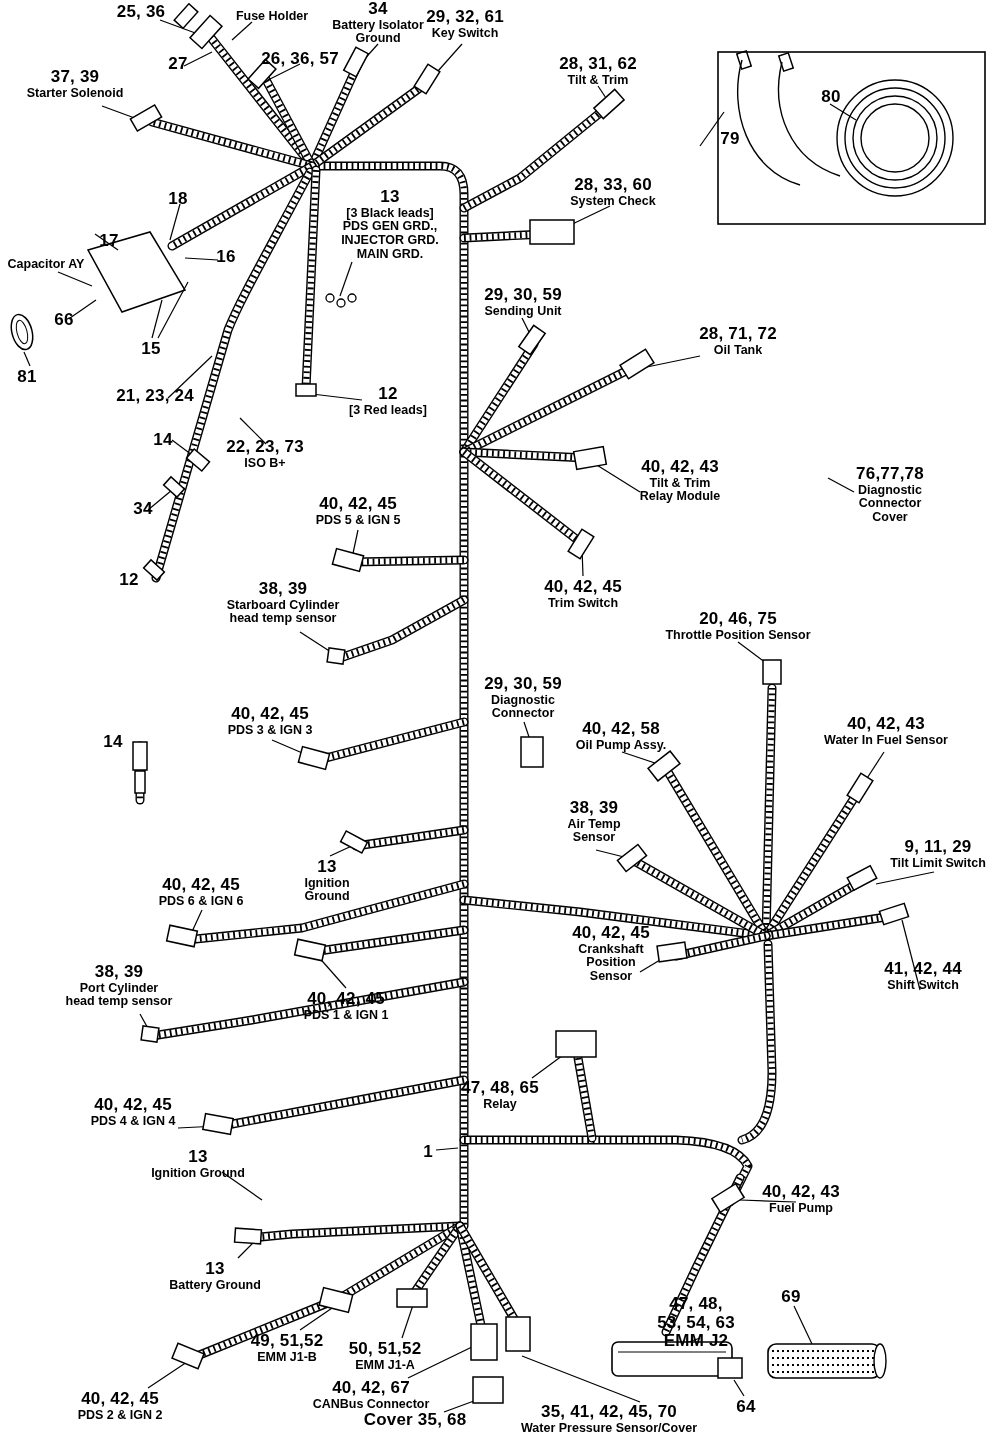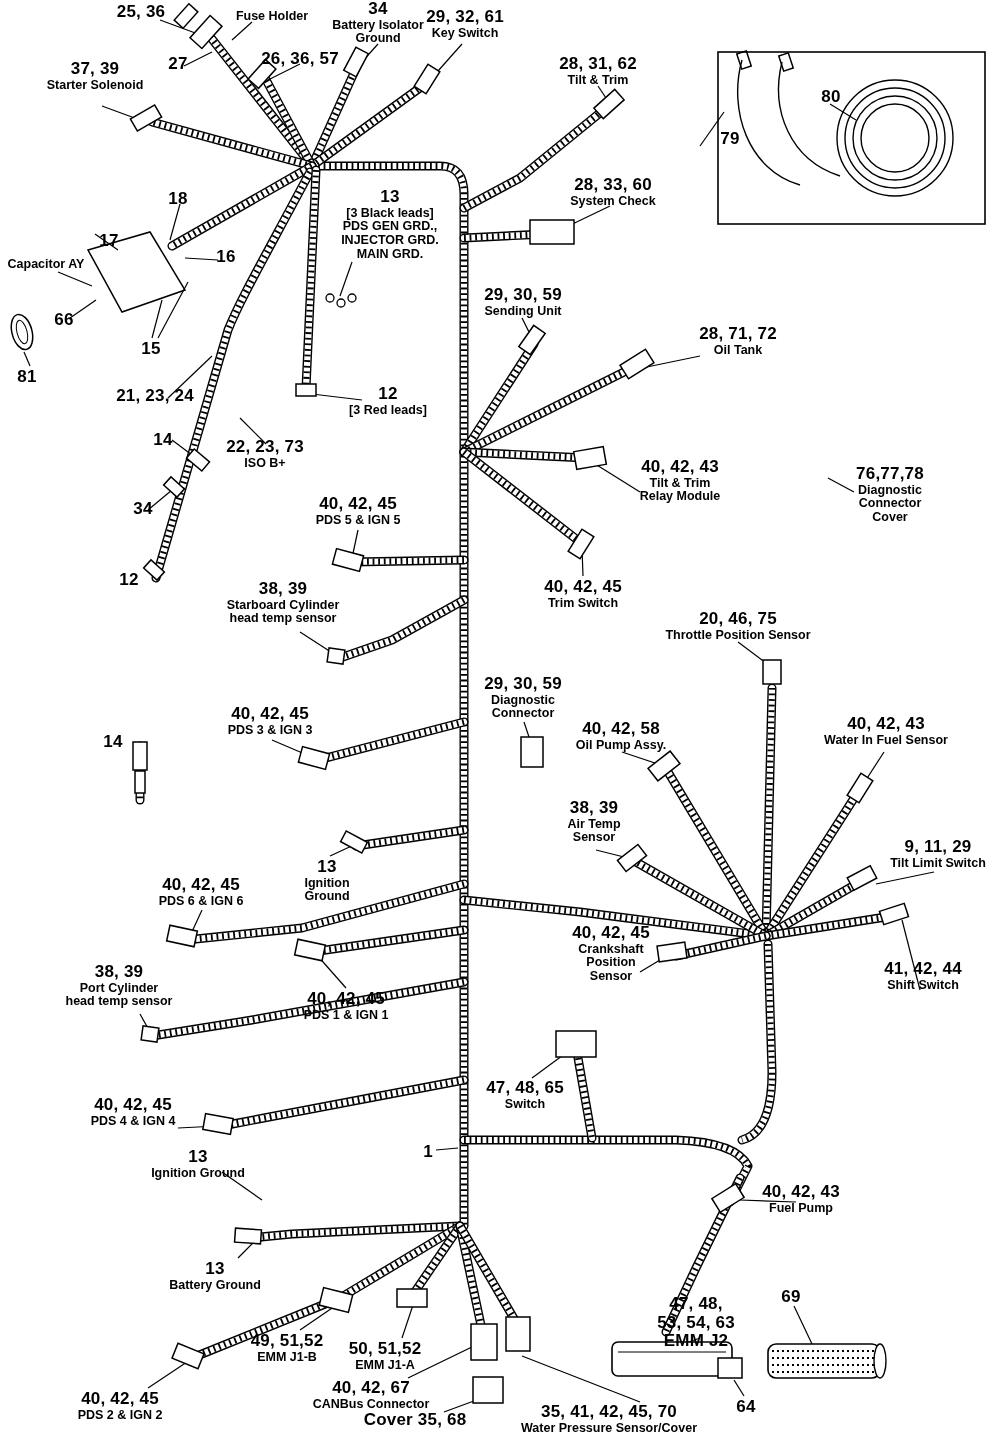--- a/index.html
+++ b/index.html
@@ -296,21 +296,21 @@
       <div class="callout" style="left: 178px; top: 55px;">
         <div class="co-num">27</div>
       </div>
       <div class="callout" style="left: 300px; top: 50px;">
         <div class="co-num">26, 36, 57</div>
       </div>
       <div class="callout" style="left: 598px; top: 55px;">
         <div class="co-num">28, 31, 62</div>
         <div class="co-name">Tilt &amp; Trim</div>
       </div>
-      <div class="callout" style="left: 75px; top: 60px; margin-left: 20px;">
+      <div class="callout" style="left: 75px; top: 68px;">
         <div class="co-num">37, 39</div>
         <div class="co-name">Starter Solenoid</div>
       </div>
       <div class="callout" style="left: 698px; top: 130px; margin-left: 32px;">
         <div class="co-num">79</div>
       </div>
       <div class="callout" style="left: 831px; top: 88px;">
         <div class="co-num">80</div>
       </div>
       <div class="callout" style="left: 613px; top: 176px;">
@@ -451,23 +451,23 @@
       </div>
       <div class="callout" style="left: 119px; top: 963px;">
         <div class="co-num">38, 39</div>
         <div class="co-name">Port Cylinder</div>
         <div class="co-name">head temp sensor</div>
       </div>
       <div class="callout" style="left: 346px; top: 990px;">
         <div class="co-num">40, 42, 45</div>
         <div class="co-name">PDS 1 &amp; IGN 1</div>
       </div>
-      <div class="callout" style="left: 525px; top: 1079px;">
+      <div class="callout" style="left: 500px; top: 1079px;">
         <div class="co-num">47, 48, 65</div>
-        <div class="co-name">Switch</div>
+        <div class="co-name">Relay</div>
       </div>
       <div class="callout" style="left: 133px; top: 1096px;">
         <div class="co-num">40, 42, 45</div>
         <div class="co-name">PDS 4 &amp; IGN 4</div>
       </div>
       <div class="callout" style="left: 198px; top: 1148px;">
         <div class="co-num">13</div>
         <div class="co-name">Ignition Ground</div>
       </div>
       <div class="callout" style="left: 428px; top: 1143px;">

